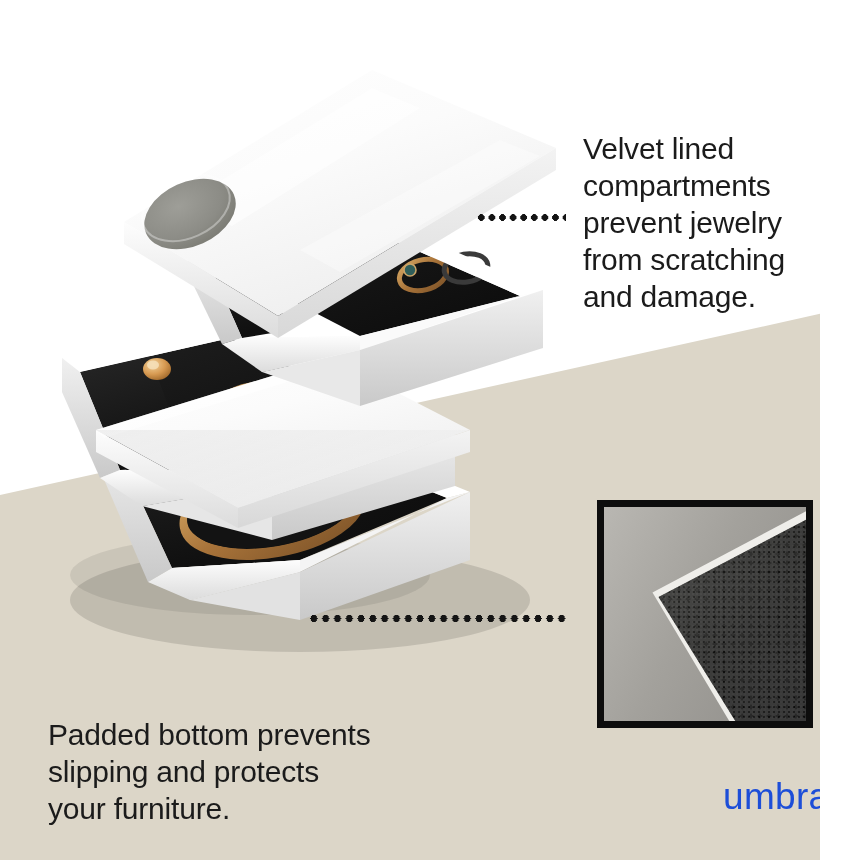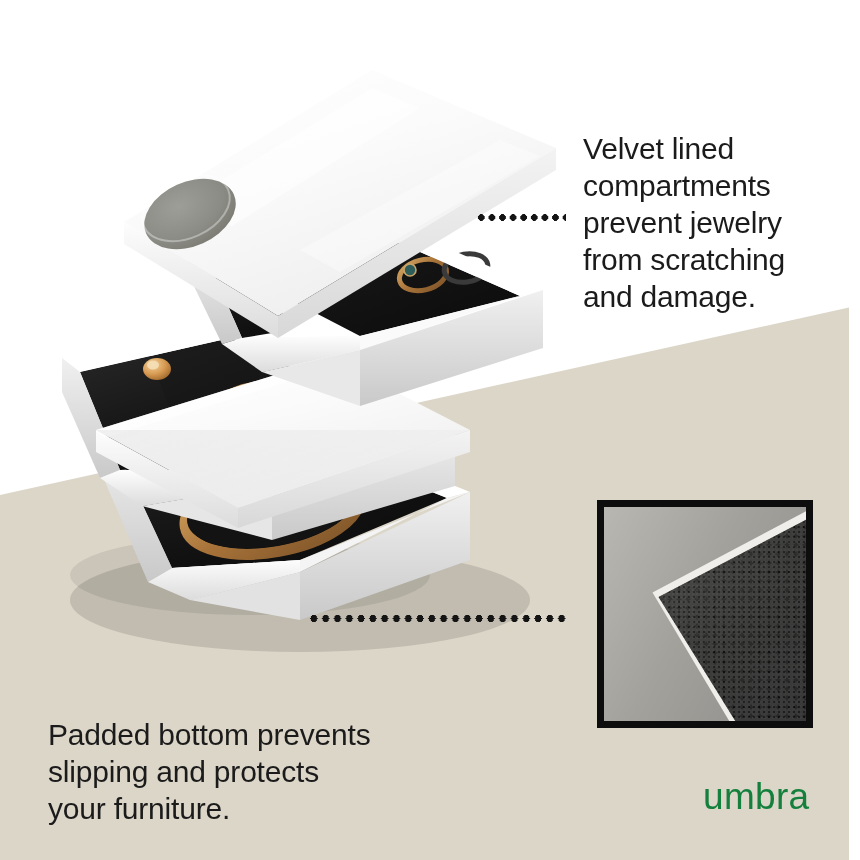--- a/index.html
+++ b/index.html
@@ -7,21 +7,20 @@
     padding: 0;
     background: #ffffff;
   }
   #page {
     position: relative;
     width: 820px;
     height: 860px;
     overflow: hidden;
     background: #ffffff;
     font-family: "Liberation Sans", sans-serif;
-    padding-left: 29px;
   }
 
   
   .bg-white {
     position: absolute;
     inset: 0;
     background: #ffffff;
   }
   .bg-beige {
     position: absolute;
@@ -126,26 +125,26 @@
       radial-gradient(circle closest-side, rgba(255,255,255,0.10) 99%, rgba(0,0,0,0) 100%),
       radial-gradient(circle closest-side, rgba(0,0,0,0.35) 99%, rgba(0,0,0,0) 100%);
     background-size: 5px 5px, 9px 9px, 4px 4px;
     background-position: 0 0, 3px 2px, 1px 3px;
     opacity: 0.75;
   }
 
   
   #logo {
     position: absolute;
-    left: 703px;
+    left: 723px;
     top: 778px;
     font-size: 37px;
     line-height: 37px;
     letter-spacing: 0.3px;
-    color: #15803d;
+    color: #1d4ed8;
     font-family: "Liberation Sans", sans-serif;
     text-align: center;
   }
 </style>
 </head>
 <body>
 
 <div id="page">
 
   <div class="bg-white"></div>

